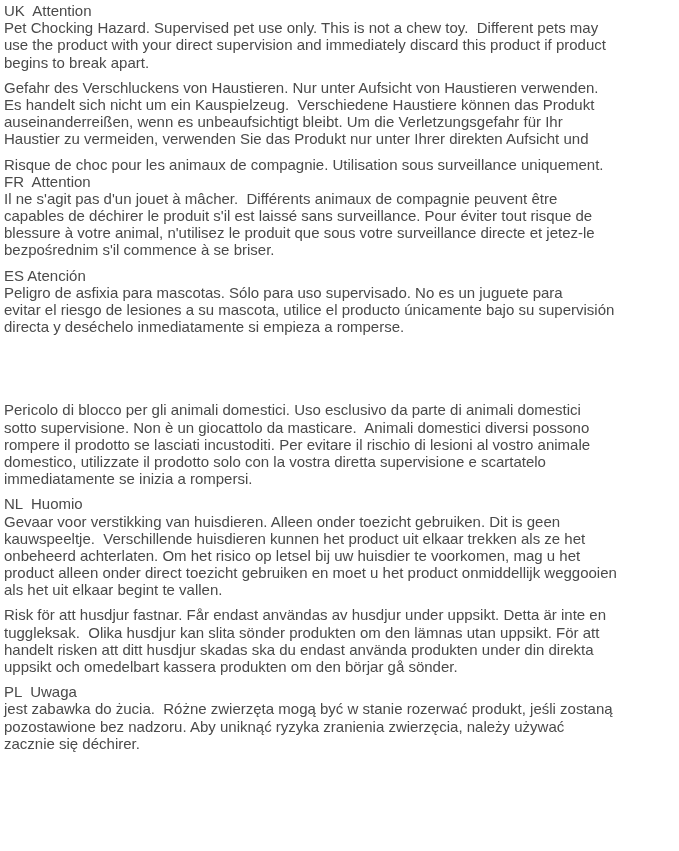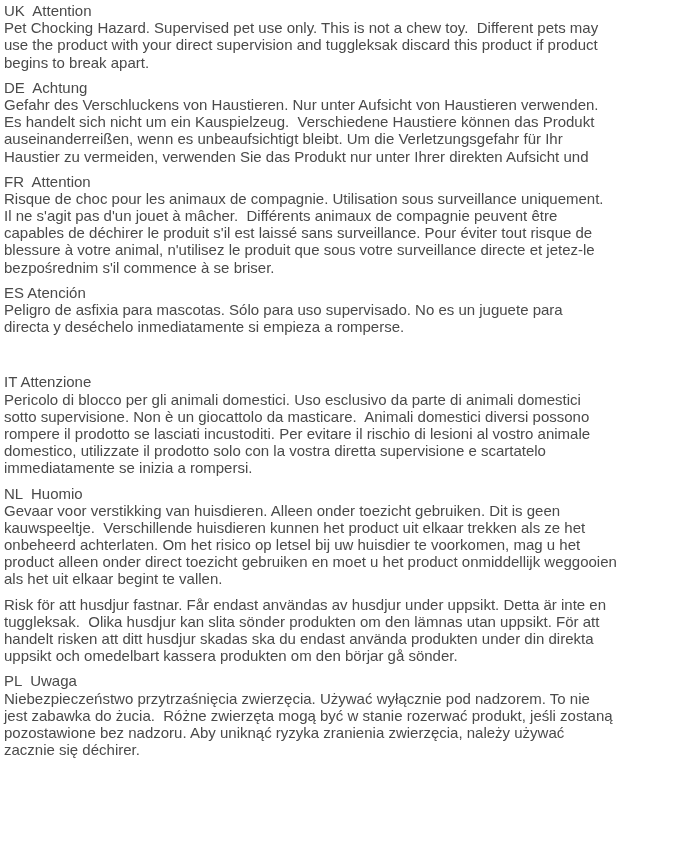--- a/index.html
+++ b/index.html
@@ -22,56 +22,55 @@
     font-size: 15px;
     line-height: 17.2px;
     height: 17.2px;
     font-weight: 400;
     letter-spacing: 0;
   }
   section.warning-section {
     margin: 0 0 8px 0;
   }
   section.warning-section.big-gap {
-    margin-bottom: 38px;
+    margin-bottom: 66px;
   }
 </style>
 </head>
 <body style="background: rgb(255, 255, 255); color: rgb(74, 74, 74);">
 
 <main>
   <div id="sections">
       <section class="warning-section">
         <div class="line">UK  Attention</div>
         <div class="line">Pet Chocking Hazard. Supervised pet use only. This is not a chew toy.  Different pets may</div>
-        <div class="line">use the product with your direct supervision and tuggleksak discard this product if product</div>
+        <div class="line">use the product with your direct supervision and immediately discard this product if product</div>
         <div class="line">begins to break apart.</div>
       </section>
       <section class="warning-section">
-        <div class="line">DE  Achtung</div>
         <div class="line">Gefahr des Verschluckens von Haustieren. Nur unter Aufsicht von Haustieren verwenden.</div>
         <div class="line">Es handelt sich nicht um ein Kauspielzeug.  Verschiedene Haustiere können das Produkt</div>
         <div class="line">auseinanderreißen, wenn es unbeaufsichtigt bleibt. Um die Verletzungsgefahr für Ihr</div>
         <div class="line">Haustier zu vermeiden, verwenden Sie das Produkt nur unter Ihrer direkten Aufsicht und</div>
       </section>
       <section class="warning-section">
+        <div class="line">Risque de choc pour les animaux de compagnie. Utilisation sous surveillance uniquement.</div>
         <div class="line">FR  Attention</div>
-        <div class="line">Risque de choc pour les animaux de compagnie. Utilisation sous surveillance uniquement.</div>
         <div class="line">Il ne s'agit pas d'un jouet à mâcher.  Différents animaux de compagnie peuvent être</div>
         <div class="line">capables de déchirer le produit s'il est laissé sans surveillance. Pour éviter tout risque de</div>
         <div class="line">blessure à votre animal, n'utilisez le produit que sous votre surveillance directe et jetez-le</div>
         <div class="line">bezpośrednim s'il commence à se briser.</div>
       </section>
       <section class="warning-section big-gap">
         <div class="line">ES Atención</div>
         <div class="line">Peligro de asfixia para mascotas. Sólo para uso supervisado. No es un juguete para</div>
+        <div class="line">evitar el riesgo de lesiones a su mascota, utilice el producto únicamente bajo su supervisión</div>
         <div class="line">directa y deséchelo inmediatamente si empieza a romperse.</div>
       </section>
       <section class="warning-section">
-        <div class="line">IT Attenzione</div>
         <div class="line">Pericolo di blocco per gli animali domestici. Uso esclusivo da parte di animali domestici</div>
         <div class="line">sotto supervisione. Non è un giocattolo da masticare.  Animali domestici diversi possono</div>
         <div class="line">rompere il prodotto se lasciati incustoditi. Per evitare il rischio di lesioni al vostro animale</div>
         <div class="line">domestico, utilizzate il prodotto solo con la vostra diretta supervisione e scartatelo</div>
         <div class="line">immediatamente se inizia a rompersi.</div>
       </section>
       <section class="warning-section">
         <div class="line">NL  Huomio</div>
         <div class="line">Gevaar voor verstikking van huisdieren. Alleen onder toezicht gebruiken. Dit is geen</div>
         <div class="line">kauwspeeltje.  Verschillende huisdieren kunnen het product uit elkaar trekken als ze het</div>
@@ -80,19 +79,18 @@
         <div class="line">als het uit elkaar begint te vallen.</div>
       </section>
       <section class="warning-section">
         <div class="line">Risk för att husdjur fastnar. Får endast användas av husdjur under uppsikt. Detta är inte en</div>
         <div class="line">tuggleksak.  Olika husdjur kan slita sönder produkten om den lämnas utan uppsikt. För att</div>
         <div class="line">handelt risken att ditt husdjur skadas ska du endast använda produkten under din direkta</div>
         <div class="line">uppsikt och omedelbart kassera produkten om den börjar gå sönder.</div>
       </section>
       <section class="warning-section">
         <div class="line">PL  Uwaga</div>
-        <div class="line">Niebezpieczeństwo przytrzaśnięcia zwierzęcia. Używać wyłącznie pod nadzorem. To nie</div>
         <div class="line">jest zabawka do żucia.  Różne zwierzęta mogą być w stanie rozerwać produkt, jeśli zostaną</div>
         <div class="line">pozostawione bez nadzoru. Aby uniknąć ryzyka zranienia zwierzęcia, należy używać</div>
         <div class="line">zacznie się déchirer.</div>
       </section>
     </div>
 </main>
 
 </body></html>

